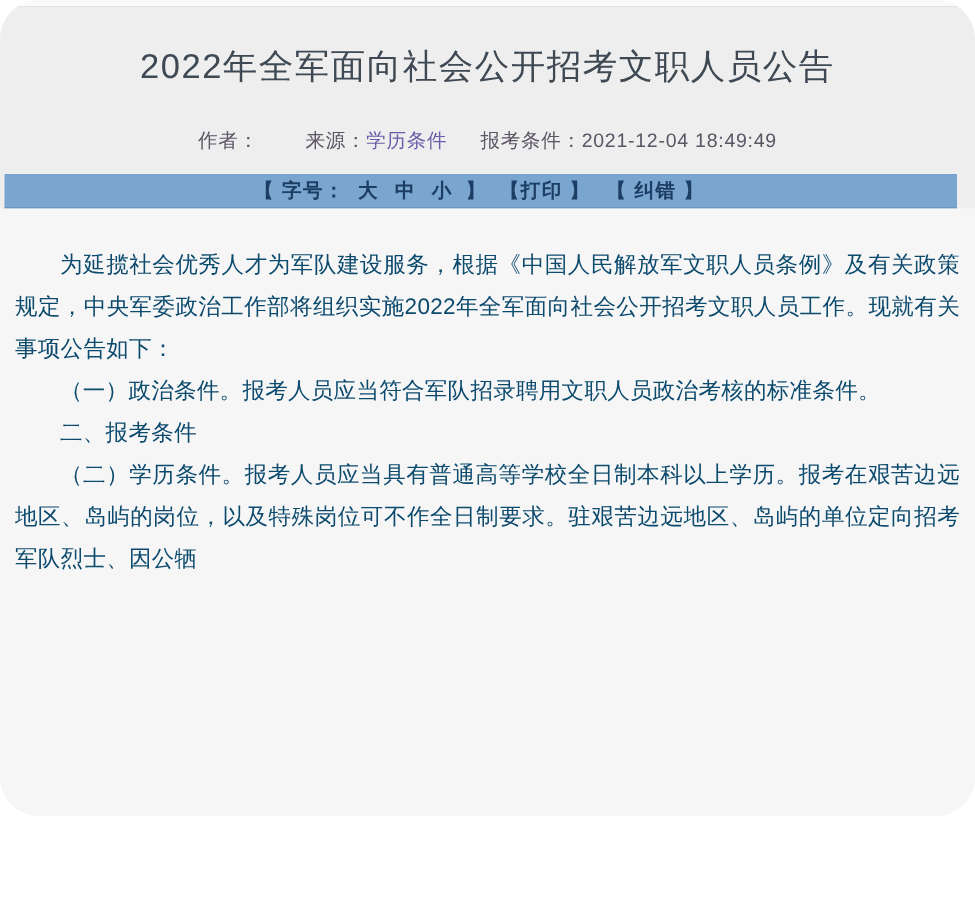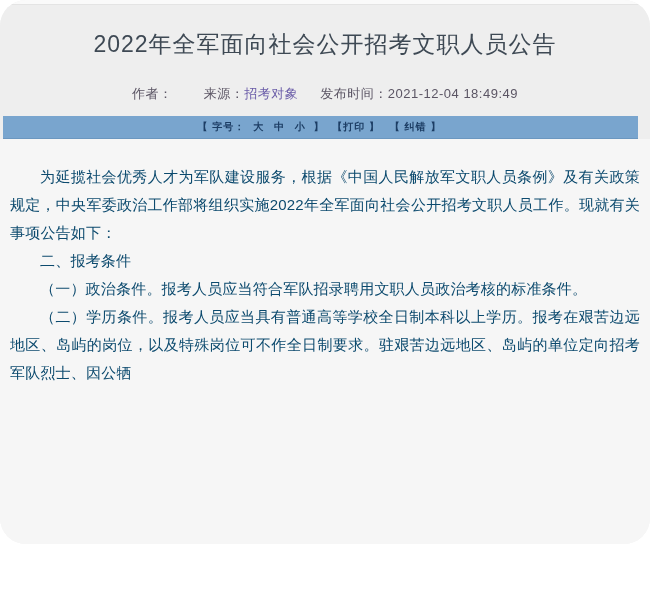--- a/index.html
+++ b/index.html
@@ -41,21 +41,21 @@
     text-decoration:none;
     cursor:pointer;
   }
   .toolbar{
     margin:13px 12px 0 3px;
     height:22px;
     line-height:22px;
     background:#79a5ce;
     border-bottom:1px solid #6b97c0;
     text-align:center;
-    font-size:10px;
+    font-size:13px;
     font-weight:bold;
     color:#1c3d64;
     letter-spacing:1px;
   }
   .toolbar a{
     color:#1c3d64;
     text-decoration:none;
     cursor:pointer;
     margin:0 3px;
   }
@@ -79,34 +79,34 @@
 <body>
 
 <div class="page">
   <div class="top-strip"></div>
 
   <div class="header">
     <h1 class="page-title">2022年全军面向社会公开招考文职人员公告</h1>
 
     <div class="meta-row">
       <span class="group author-gap">作者：</span>
-      <span class="group"><span>来源：</span><a class="source-link">招考对象</a></span>
-      <span class="group"><span>发布时间：</span><span>2021-12-04 18:49:49</span></span>
+      <span class="group"><span>来源：</span><a class="source-link">学历条件</a></span>
+      <span class="group"><span>报考条件：</span><span>2021-12-04 18:49:49</span></span>
     </div>
 
     <div class="toolbar">
       <span class="bracket">【 字号：</span>
       <a>大</a>
       <a>中</a>
       <a>小</a>
       <span class="bracket">】</span>
       <a>【打印 】</a>
       <a>【 纠错 】</a>
     </div>
   </div>
 
   <div class="article">
     <p>为延揽社会优秀人才为军队建设服务，根据《中国人民解放军文职人员条例》及有关政策规定，中央军委政治工作部将组织实施2022年全军面向社会公开招考文职人员工作。现就有关事项公告如下：</p>
+    <p>（一）政治条件。报考人员应当符合军队招录聘用文职人员政治考核的标准条件。</p>
     <p>二、报考条件</p>
-    <p>（一）政治条件。报考人员应当符合军队招录聘用文职人员政治考核的标准条件。</p>
     <p>（二）学历条件。报考人员应当具有普通高等学校全日制本科以上学历。报考在艰苦边远地区、岛屿的岗位，以及特殊岗位可不作全日制要求。驻艰苦边远地区、岛屿的单位定向招考军队烈士、因公牺</p>
   </div>
 </div>
 
 </body></html>

